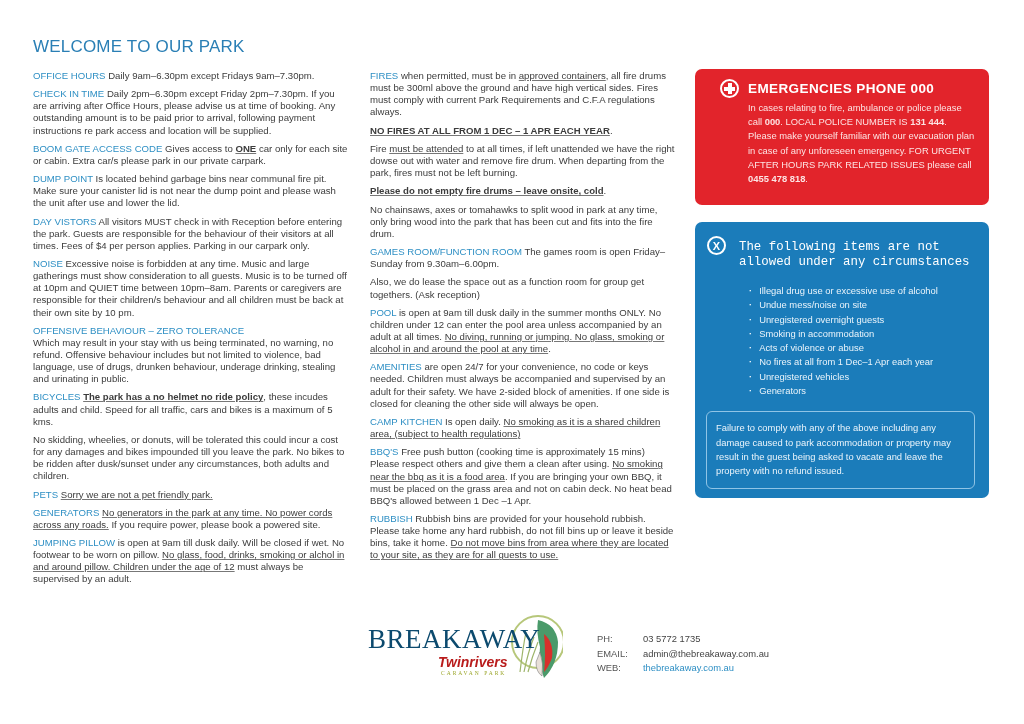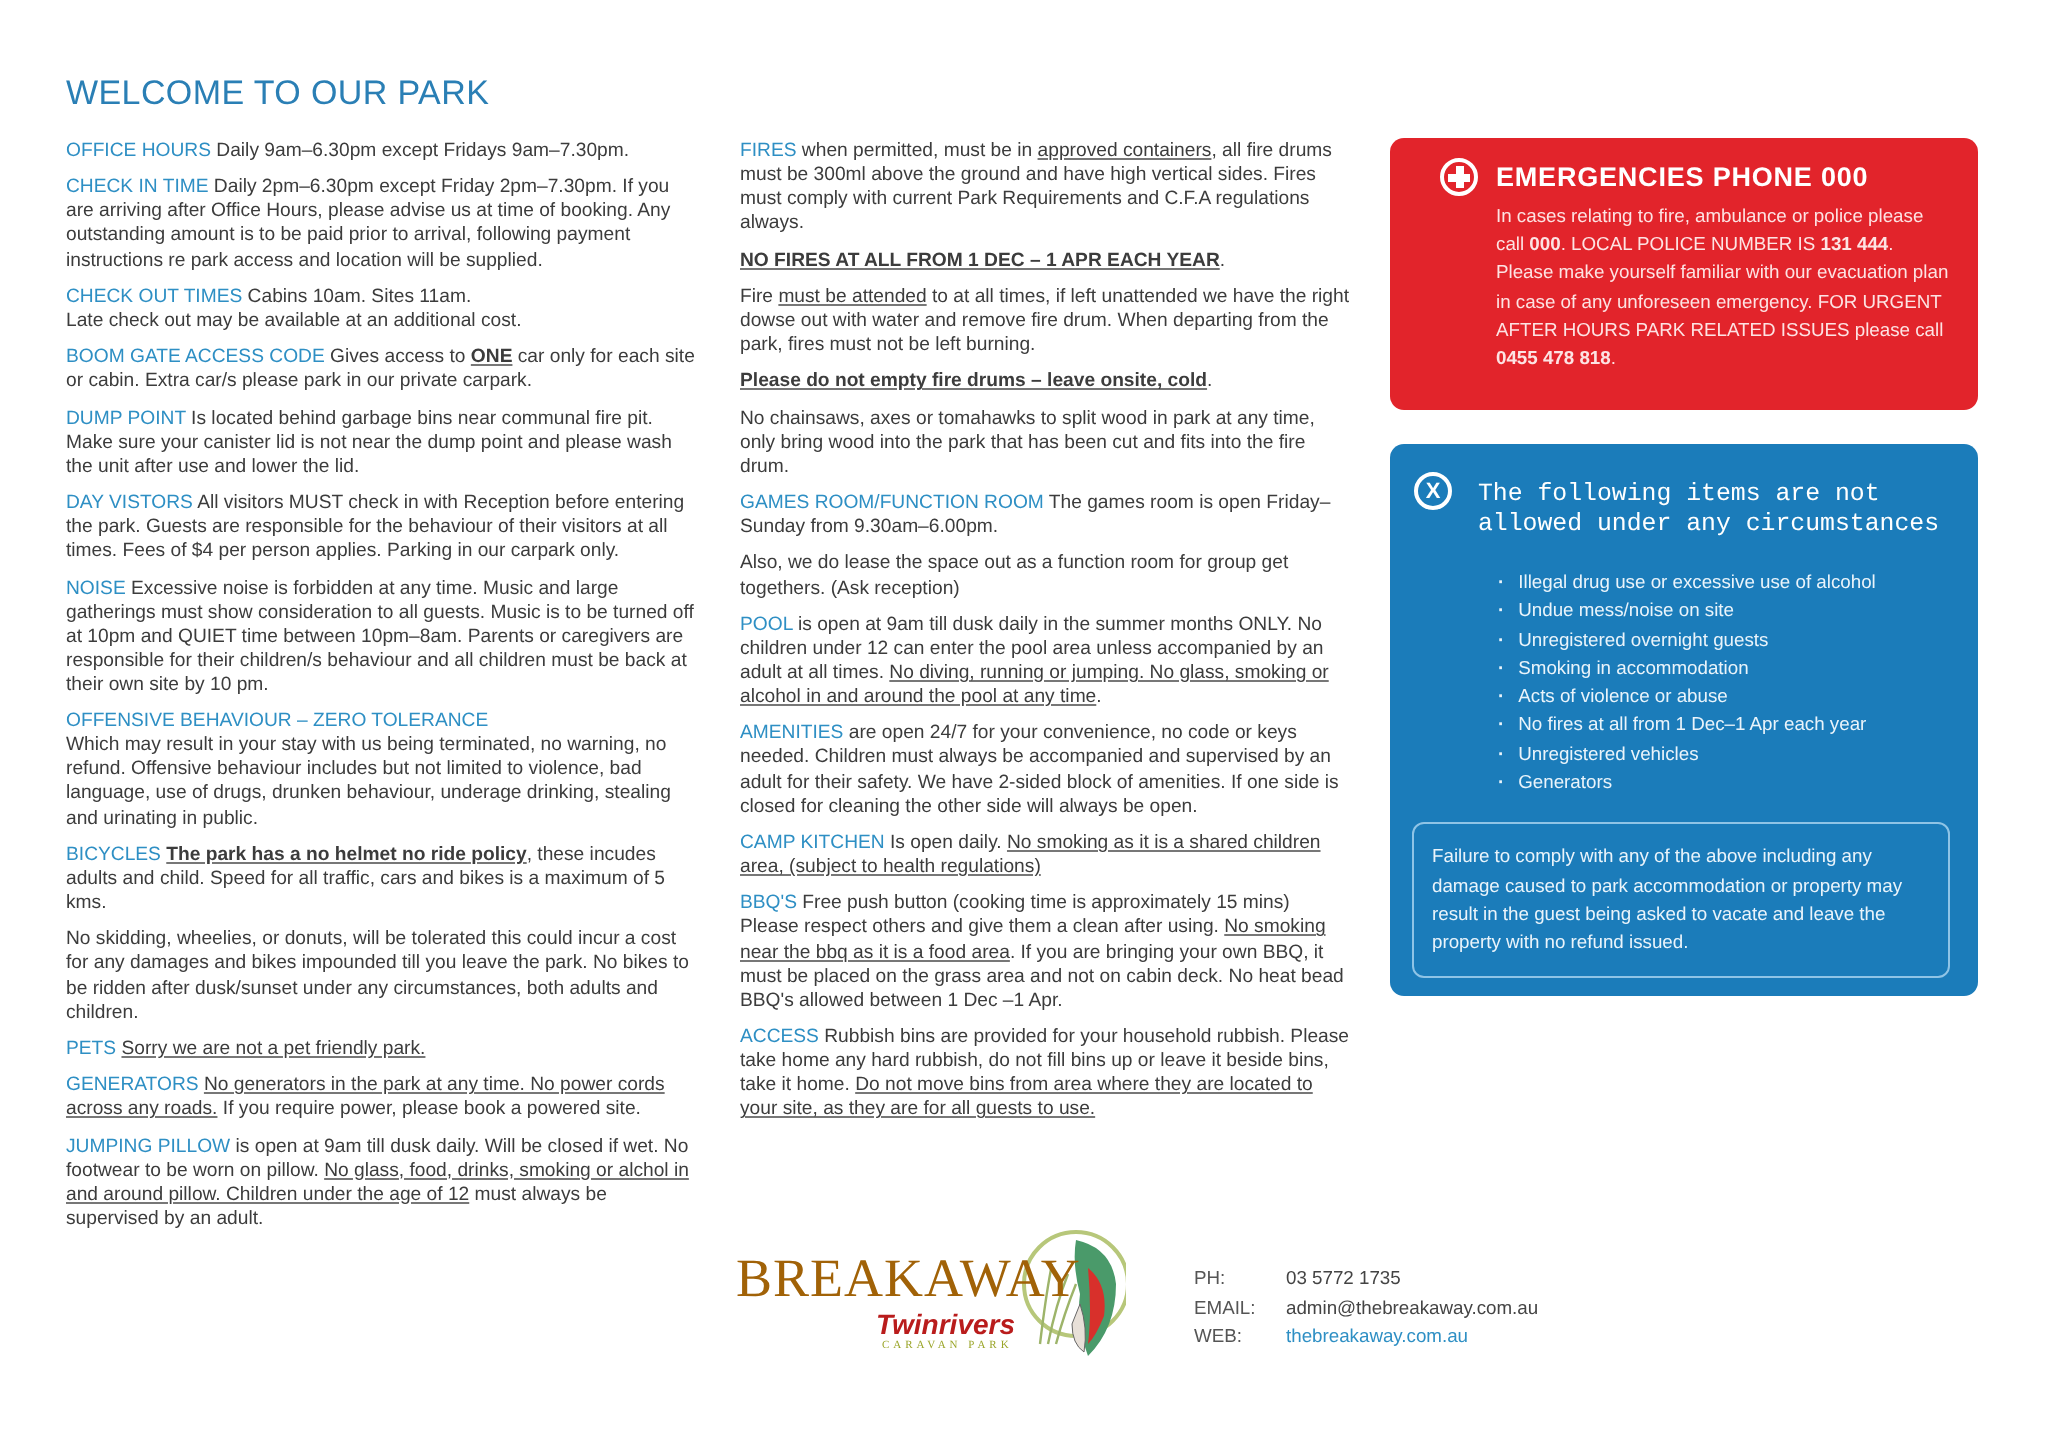--- a/index.html
+++ b/index.html
@@ -23,38 +23,37 @@
   .red-title { font-size: 13.5px; font-weight: bold; margin-left: 9px; letter-spacing: 0.4px; }
   .red-body { margin-left: 28px; font-size: 9.4px; line-height: 14.2px; margin-top: 3px; color: #fde3e3; }
   .bluebox { position: absolute; left: 695px; top: 222px; width: 294px; height: 276px; background: #1b7cba; border-radius: 7px; color: #fff; padding: 14px 12px 0 12px; }
   .blue-head { display: flex; align-items: flex-start; }
   .circx { width: 19px; height: 19px; border: 2px solid #fff; border-radius: 50%; display: flex; align-items: center; justify-content: center; font-size: 11px; font-weight: bold; flex-shrink: 0; }
   .blue-title { font-size: 12.4px; margin-left: 13px; line-height: 15px; margin-top: 4px; font-family: Liberation Mono, monospace; }
   .blue-list { list-style: none; margin-left: 42px; margin-top: 14px; font-size: 9.4px; line-height: 14.3px; color: #eaf4fb; }
   .blue-list li::before { content: "·"; margin-right: 7px; font-weight: bold; }
   .notice { margin: 13px 2px 0 -1px; border: 1px solid #8fc4e6; border-radius: 6px; padding: 9px 9px; font-size: 9.4px; line-height: 14.3px; color: #eaf4fb; }
   .logo { position: absolute; left: 368px; top: 612px; width: 190px; height: 68px; }
-  .logo-text { position: absolute; left: 0; top: 12px; font-family: "Liberation Serif", serif; font-size: 27px; color: #a16207; letter-spacing: 0.5px; }
+  .logo-text { position: absolute; left: 0; top: 12px; font-family: "Liberation Serif", serif; font-size: 27px; color: #0c4a6e; letter-spacing: 0.5px; }
   .logo-sub { position: absolute; left: 70px; top: 42px; font-size: 14px; font-weight: bold; font-style: italic; color: #b91c1c; }
   .logo-tag { position: absolute; left: 73px; top: 58px; font-size: 5.5px; letter-spacing: 2px; color: #9aa528; font-family: "Liberation Serif", serif; }
   .logo-art { position: absolute; left: 140px; top: 0; width: 55px; height: 68px; }
   .contact { position: absolute; left: 597px; top: 632px; font-size: 9.4px; line-height: 14.5px; color: #444; }
   .contact-row { display: flex; }
   .clabel { width: 46px; color: #555; }
   .cweb { color: #2e8fc4; font-weight: normal; }
 </style>
 </head>
 <body>
 
 <div class="title">WELCOME TO OUR PARK</div>
 
 <div class="col col1">
   <p class="para"><span class="head">OFFICE HOURS</span><span> Daily 9am–6.30pm except Fridays 9am–7.30pm.</span></p>
   <p class="para"><span class="head">CHECK IN TIME</span><span> Daily 2pm–6.30pm except Friday 2pm–7.30pm. If you are arriving after Office Hours, please advise us at time of booking. Any outstanding amount is to be paid prior to arrival, following payment instructions re park access and location will be supplied.</span></p>
-  <p class="para"><span class="head">CHECK OUT TIMES</span><span> Cabins 10am. Sites 11am.</span><br><span>Late check out may be available at an additional cost.</span></p>
   <p class="para"><span class="head">BOOM GATE ACCESS CODE</span><span> Gives access to </span><span class="u b">ONE</span><span> car only for each site or cabin. Extra car/s please park in our private carpark.</span></p>
   <p class="para"><span class="head">DUMP POINT</span><span> Is located behind garbage bins near communal fire pit. Make sure your canister lid is not near the dump point and please wash the unit after use and lower the lid.</span></p>
   <p class="para"><span class="head">DAY VISTORS</span><span> All visitors MUST check in with Reception before entering the park. Guests are responsible for the behaviour of their visitors at all times. Fees of $4 per person applies. Parking in our carpark only.</span></p>
   <p class="para"><span class="head">NOISE</span><span> Excessive noise is forbidden at any time. Music and large gatherings must show consideration to all guests. Music is to be turned off at 10pm and QUIET time between 10pm–8am. Parents or caregivers are responsible for their children/s behaviour and all children must be back at their own site by 10 pm.</span></p>
   <p class="para"><span class="head">OFFENSIVE BEHAVIOUR – ZERO TOLERANCE</span><br><span>Which may result in your stay with us being terminated, no warning, no refund. Offensive behaviour includes but not limited to violence, bad language, use of drugs, drunken behaviour, underage drinking, stealing and urinating in public.</span></p>
   <p class="para"><span class="head">BICYCLES</span> <span class="u b">The park has a no helmet no ride policy</span><span>, these incudes adults and child. Speed for all traffic, cars and bikes is a maximum of 5 kms.</span></p>
   <p class="para"><span>No skidding, wheelies, or donuts, will be tolerated this could incur a cost for any damages and bikes impounded till you leave the park. No bikes to be ridden after dusk/sunset under any circumstances, both adults and children.</span></p>
   <p class="para"><span class="head">PETS</span> <span class="u">Sorry we are not a pet friendly park.</span></p>
   <p class="para"><span class="head">GENERATORS</span> <span class="u">No generators in the park at any time. No power cords across any roads.</span><span> If you require power, please book a powered site.</span></p>
   <p class="para"><span class="head">JUMPING PILLOW</span><span> is open at 9am till dusk daily. Will be closed if wet. No footwear to be worn on pillow. </span><span class="u">No glass, food, drinks, smoking or alchol in and around pillow. Children under the age of 12</span><span> must always be supervised by an adult.</span></p>
@@ -65,21 +64,21 @@
   <p class="para"><span class="u b">NO FIRES AT ALL FROM 1 DEC – 1 APR EACH YEAR</span><span>.</span></p>
   <p class="para"><span>Fire </span><span class="u">must be attended</span><span> to at all times, if left unattended we have the right dowse out with water and remove fire drum. When departing from the park, fires must not be left burning.</span></p>
   <p class="para"><span class="u b">Please do not empty fire drums – leave onsite, cold</span><span>.</span></p>
   <p class="para"><span>No chainsaws, axes or tomahawks to split wood in park at any time, only bring wood into the park that has been cut and fits into the fire drum.</span></p>
   <p class="para"><span class="head">GAMES ROOM/FUNCTION ROOM</span><span> The games room is open Friday–Sunday from 9.30am–6.00pm.</span></p>
   <p class="para"><span>Also, we do lease the space out as a function room for group get togethers. (Ask reception)</span></p>
   <p class="para"><span class="head">POOL</span><span> is open at 9am till dusk daily in the summer months ONLY. No children under 12 can enter the pool area unless accompanied by an adult at all times. </span><span class="u">No diving, running or jumping. No glass, smoking or alcohol in and around the pool at any time</span><span>.</span></p>
   <p class="para"><span class="head">AMENITIES</span><span> are open 24/7 for your convenience, no code or keys needed. Children must always be accompanied and supervised by an adult for their safety. We have 2-sided block of amenities. If one side is closed for cleaning the other side will always be open.</span></p>
   <p class="para"><span class="head">CAMP KITCHEN</span><span> Is open daily. </span><span class="u">No smoking as it is a shared children area, (subject to health regulations)</span></p>
   <p class="para"><span class="head">BBQ'S</span><span> Free push button (cooking time is approximately 15 mins) Please respect others and give them a clean after using. </span><span class="u">No smoking near the bbq as it is a food area</span><span>. If you are bringing your own BBQ, it must be placed on the grass area and not on cabin deck. No heat bead BBQ's allowed between 1 Dec –1 Apr.</span></p>
-  <p class="para"><span class="head">ACCESS</span><span> Rubbish bins are provided for your household rubbish. Please take home any hard rubbish, do not fill bins up or leave it beside bins, take it home. </span><span class="u">Do not move bins from area where they are located to your site, as they are for all guests to use.</span></p>
+  <p class="para"><span class="head">RUBBISH</span><span> Rubbish bins are provided for your household rubbish. Please take home any hard rubbish, do not fill bins up or leave it beside bins, take it home. </span><span class="u">Do not move bins from area where they are located to your site, as they are for all guests to use.</span></p>
 </div>
 
 <div class="redbox">
   <div class="red-head">
     <span class="circ">
         <span class="plus"></span>
       </span>
     <span class="red-title">EMERGENCIES PHONE 000</span>
   </div>
   <p class="red-body"><span>In cases relating to fire, ambulance or police please call </span><span class="b">000</span><span>. LOCAL POLICE NUMBER IS </span><span class="b">131 444</span><span>. Please make yourself familiar with our evacuation plan in case of any unforeseen emergency. FOR URGENT AFTER HOURS PARK RELATED ISSUES please call </span><span class="b">0455 478 818</span><span>.</span></p>

